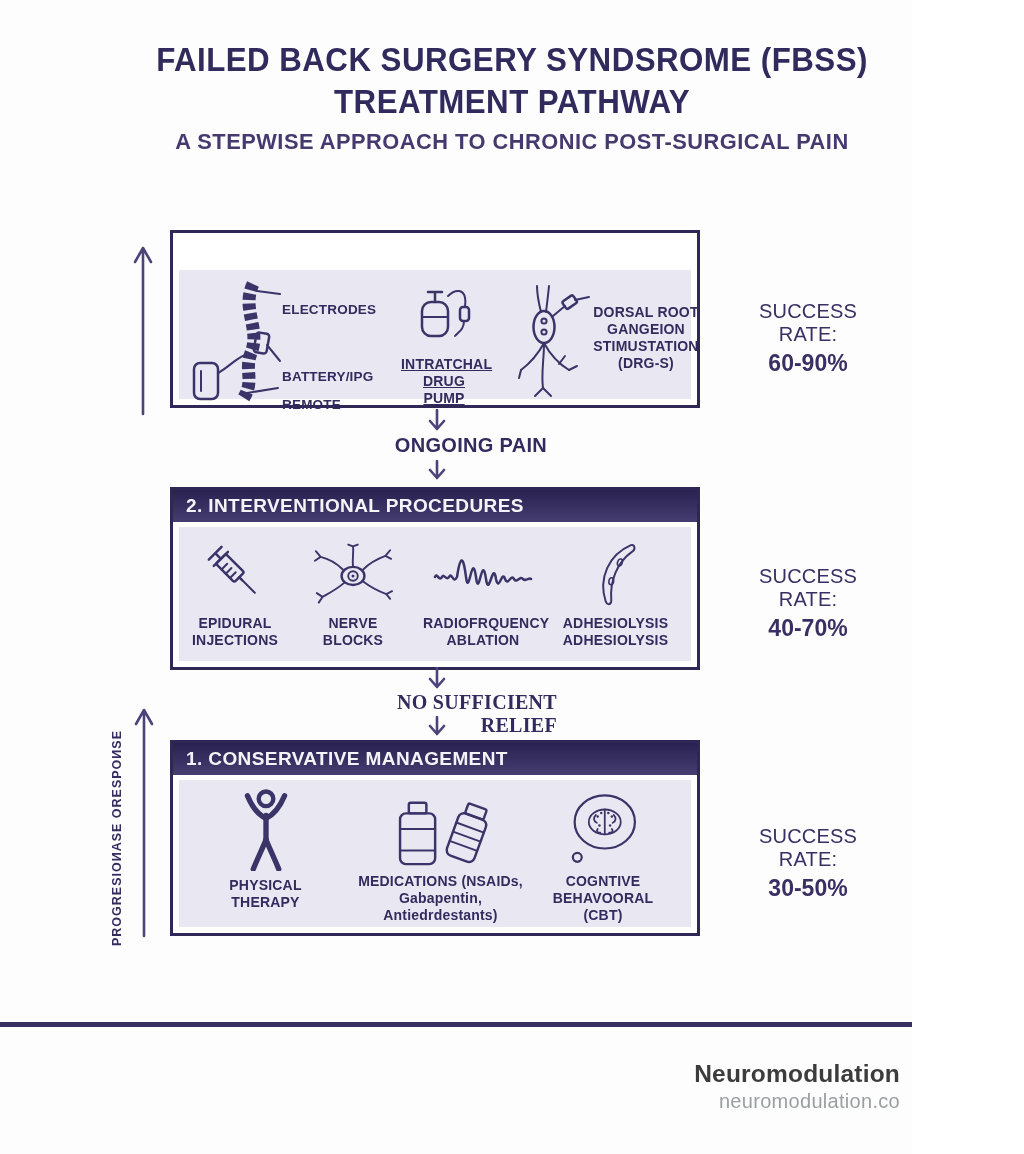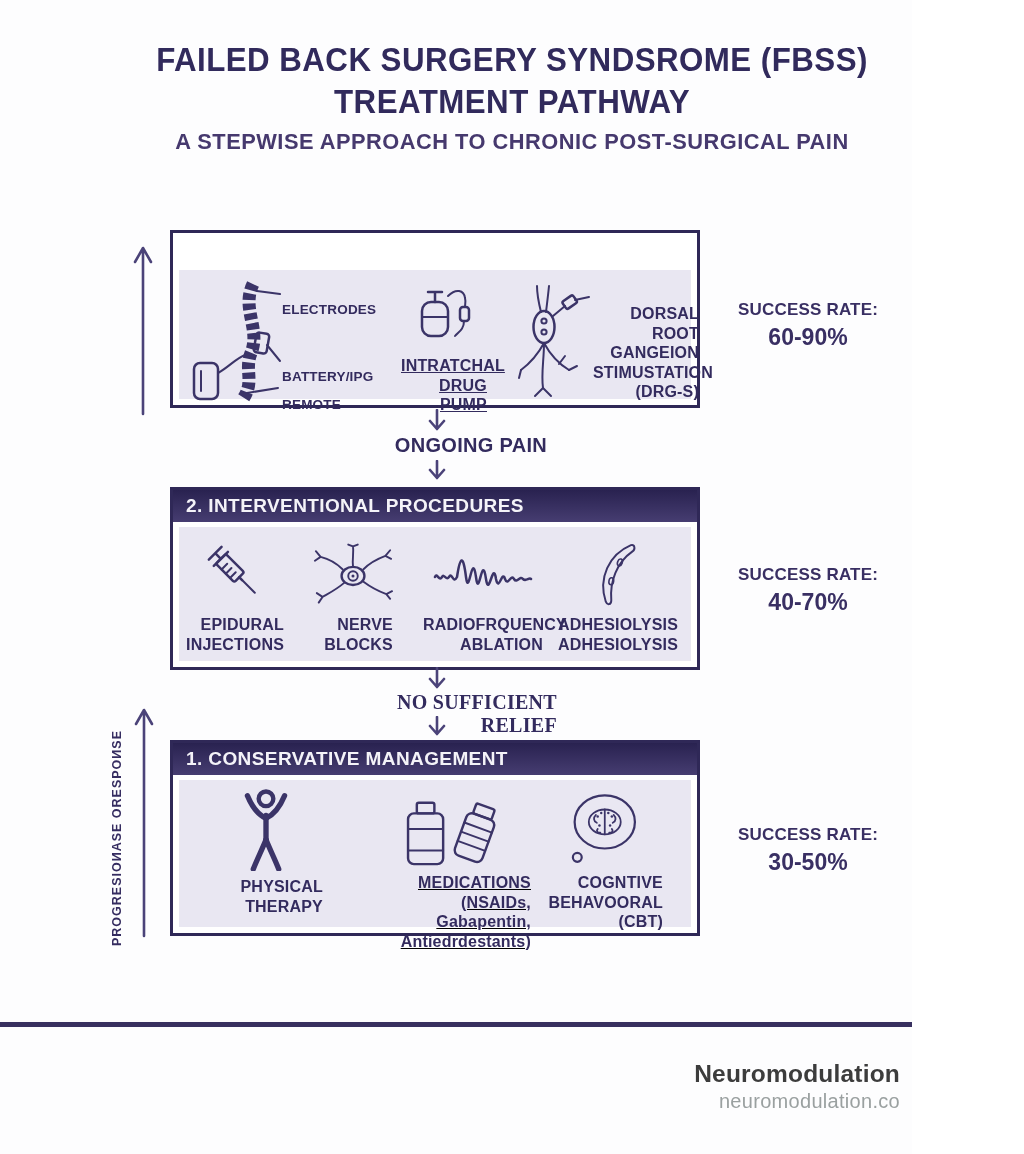--- a/index.html
+++ b/index.html
@@ -13,25 +13,25 @@
               transform:scaleX(.92);transform-origin:center;}
   .subtitle{position:absolute;top:129px;left:0;width:1024px;text-align:center;color:#46396e;
             font-size:22.5px;font-weight:bold;letter-spacing:.5px;transform:scaleX(.97);}
 
   
   .panel{position:absolute;left:170px;width:530px;border:3px solid #2f2857;background:#ffffff;box-sizing:border-box;}
   .panel-header{height:32px;background:linear-gradient(180deg,#292250,#463d71);color:#f4f3f8;
                 font-size:19px;font-weight:bold;line-height:32px;padding-left:13px;letter-spacing:.4px;}
   .panel-fill{position:absolute;left:6px;right:6px;bottom:6px;top:37px;background:#e9e7f2;}
 
-  .item-label{font-size:16px;font-weight:bold;line-height:1.22;color:#332b5e;text-align:right;letter-spacing:.2px;}
+  .item-label{font-size:14px;font-weight:bold;line-height:1.22;color:#332b5e;text-align:center;letter-spacing:.2px;}
   .callout{position:absolute;font-size:13.5px;font-weight:bold;color:#332b5e;white-space:nowrap;letter-spacing:.2px;margin-top:16px;}
 
   .success{position:absolute;left:728px;width:160px;text-align:center;color:#392f63;}
-  .success .sl{font-size:17px;font-weight:bold;letter-spacing:.2px;}
+  .success .sl{font-size:20px;font-weight:normal;letter-spacing:.2px;}
   .success .sv{font-size:23px;font-weight:bold;margin-top:4px;}
 
   .connector-label{position:absolute;text-align:right;font-size:20px;font-weight:bold;color:#332b5e;letter-spacing:.3px;}
 
   .ink{stroke:#3b3468;fill:none;stroke-width:2.5;stroke-linecap:round;stroke-linejoin:round;}
   .ink-thin{stroke:#3b3468;fill:none;stroke-width:2;stroke-linecap:round;stroke-linejoin:round;}
   .arrow-stroke{stroke:#4b4379;fill:none;stroke-width:2.6;stroke-linecap:round;stroke-linejoin:round;}
 
   .axis-label-wrap{position:absolute;left:102px;top:734px;width:30px;height:208px;
                    display:flex;align-items:center;justify-content:center;}
@@ -210,21 +210,21 @@
             <path d="M38 30 C45 27 52 19 57 7"></path>
             <path d="M38 27 V52"></path>
             <path d="M38 52 C33 64 29 72 25 82"></path>
             <path d="M38 52 C43 64 47 72 51 82"></path>
           </g>
         </svg>
       </div>
       <div class="item-label" style="margin-top:6px;">PHYSICAL THERAPY</div>
     </div>
 
-    <div class="abs" style="left:193px;top:46px;width:165px;text-decoration:underline;">
+    <div class="abs" style="left:185px;top:46px;width:165px;">
       <div class="icon-box" style="height:80px;">
         <svg width="104" height="78" viewBox="0 0 104 80">
           <rect x="10" y="24" width="36" height="52" rx="6" class="ink" stroke-width="2.6"></rect>
           <rect x="19" y="13" width="18" height="11" rx="2" class="ink" stroke-width="2.4"></rect>
           <path class="ink-thin" d="M10 40 H46 M10 62 H46"></path>
           <g transform="rotate(20 78 52)">
             <rect x="62" y="26" width="30" height="46" rx="6" class="ink" stroke-width="2.6"></rect>
             <rect x="67" y="15" width="20" height="11" rx="2" class="ink" stroke-width="2.4"></rect>
             <path class="ink-thin" d="M62 38 H92 M62 48 H92 M62 58 H92"></path>
           </g>

